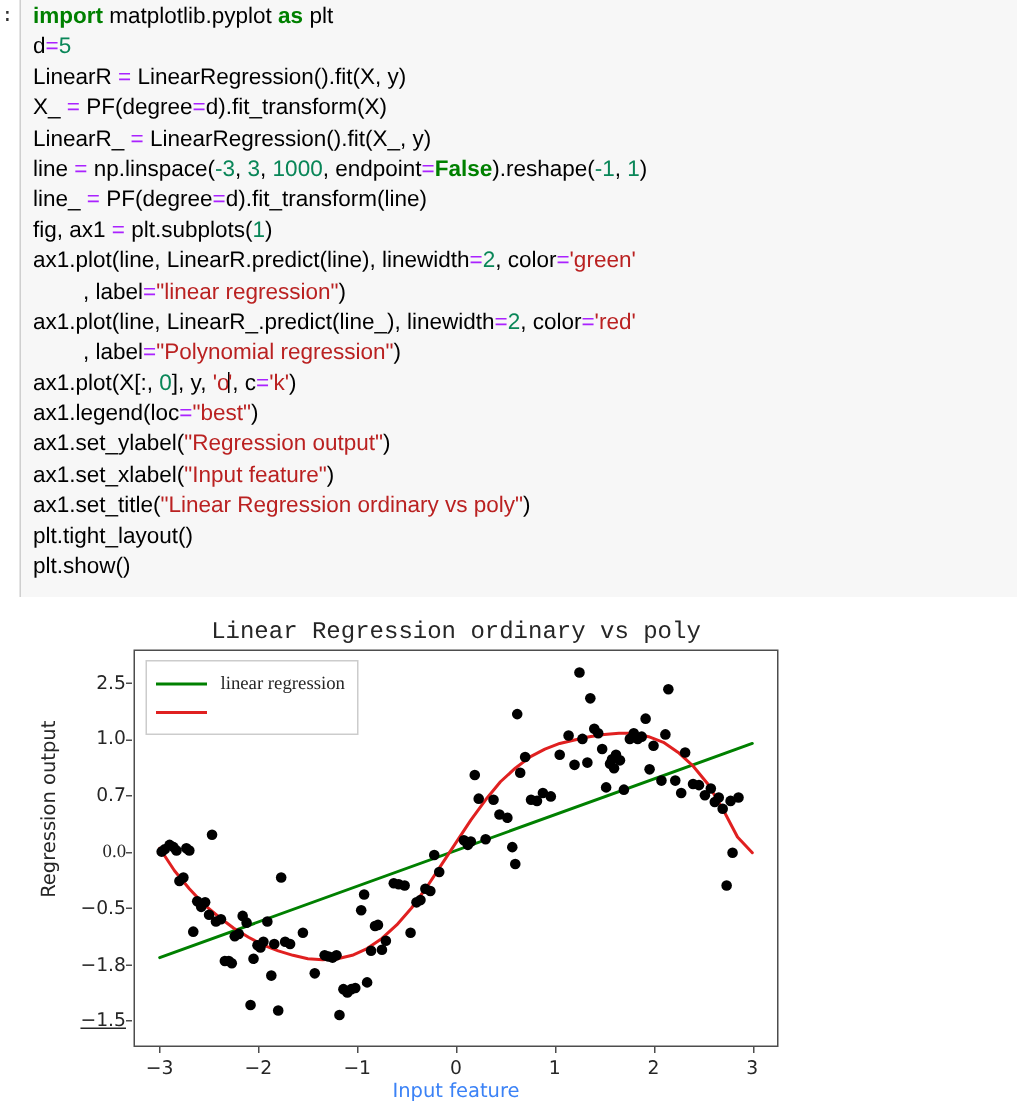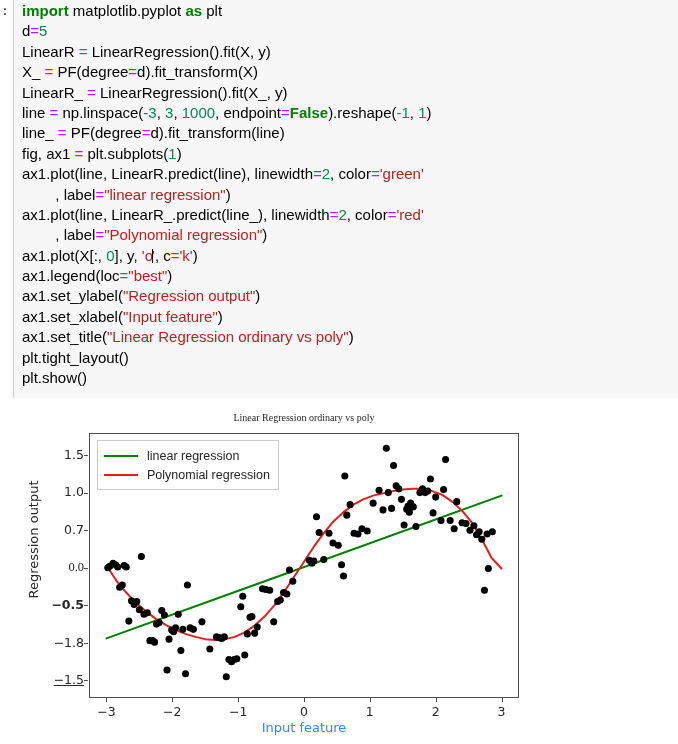--- a/index.html
+++ b/index.html
@@ -83,22 +83,22 @@
     width: 678px;
     height: 344px;
     background: #ffffff;
   }
   #plot-title {
     position: absolute;
     left: 89px;
     top: 12px;
     width: 430px;
     text-align: center;
-    font-family: Liberation Serif, serif;
-    font-size: 10px;
+    font-family: Liberation Mono, monospace;
+    font-size: 16px;
     color: #262626;
   }
   #axes-frame {
     position: absolute;
     left: 89px;
     top: 33px;
     width: 430px;
     height: 265px;
     border: 1.2px solid #4d4d4d;
     box-sizing: border-box;
@@ -196,21 +196,21 @@
     width: 34px;
     height: 0;
     border-top-width: 2.6px;
     border-top-style: solid;
     margin-right: 9px;
     flex: none;
   }
   .legend-text {
     font-size: 12.5px;
     color: #262626;
-    font-family: Liberation Sans, sans-serif;
+    font-family: Liberation Serif, serif;
     white-space: nowrap;
   }
 </style>
 </head>
 <body>
 
 <div id="notebook-cell">
   <div id="prompt-gutter">
     <div id="prompt-label">:</div>
   </div>
@@ -221,29 +221,29 @@
 
 <div id="figure">
 
   <div id="plot-title">Linear Regression ordinary vs poly</div>
 
   <div id="ytick-wrap">
       <div class="ytick-label" style="top: 239.469px; text-decoration: underline;">−1.5</div>
       <div class="ytick-mark" style="top: 247.469px;"></div>
       <div class="ytick-label" style="top: 201.897px;">−1.8</div>
       <div class="ytick-mark" style="top: 209.897px;"></div>
-      <div class="ytick-label" style="top: 164.326px; font-weight: bold;">−0.5</div>
+      <div class="ytick-label" style="top: 164.326px;">−0.5</div>
       <div class="ytick-mark" style="top: 172.326px;"></div>
       <div class="ytick-label" style="top: 126.754px; font-family: Liberation Serif, serif;">0.0</div>
       <div class="ytick-mark" style="top: 134.754px;"></div>
       <div class="ytick-label" style="top: 89.1829px;">0.7</div>
       <div class="ytick-mark" style="top: 97.1829px;"></div>
       <div class="ytick-label" style="top: 51px;">1.0</div>
       <div class="ytick-mark" style="top: 59.6114px;"></div>
-      <div class="ytick-label" style="top: 14.04px;">1.5</div>
+      <div class="ytick-label" style="top: 14.04px;">2.5</div>
       <div class="ytick-mark" style="top: 22.04px;"></div>
     </div>
   <div id="xtick-wrap">
       <div class="xtick-label" style="left: 17.4615px;">−3</div>
       <div class="xtick-mark" style="left: 17.4615px;"></div>
       <div class="xtick-label" style="left: 83.3077px;">−2</div>
       <div class="xtick-mark" style="left: 83.3077px;"></div>
       <div class="xtick-label" style="left: 149.154px;">−1</div>
       <div class="xtick-mark" style="left: 149.154px;"></div>
       <div class="xtick-label" style="left: 215px;">0</div>
@@ -392,17 +392,16 @@
       </svg>
   </div>
 
   <div id="legend-box">
       <div class="legend-row">
         <span class="legend-swatch" style="border-top-color: rgb(0, 128, 0);"></span>
         <span class="legend-text">linear regression</span>
       </div>
       <div class="legend-row">
         <span class="legend-swatch" style="border-top-color: rgb(224, 32, 32);"></span>
-        <span class="legend-text">Polynomial regression</span>
       </div>
     </div>
 
 </div>
 
 </body></html>

